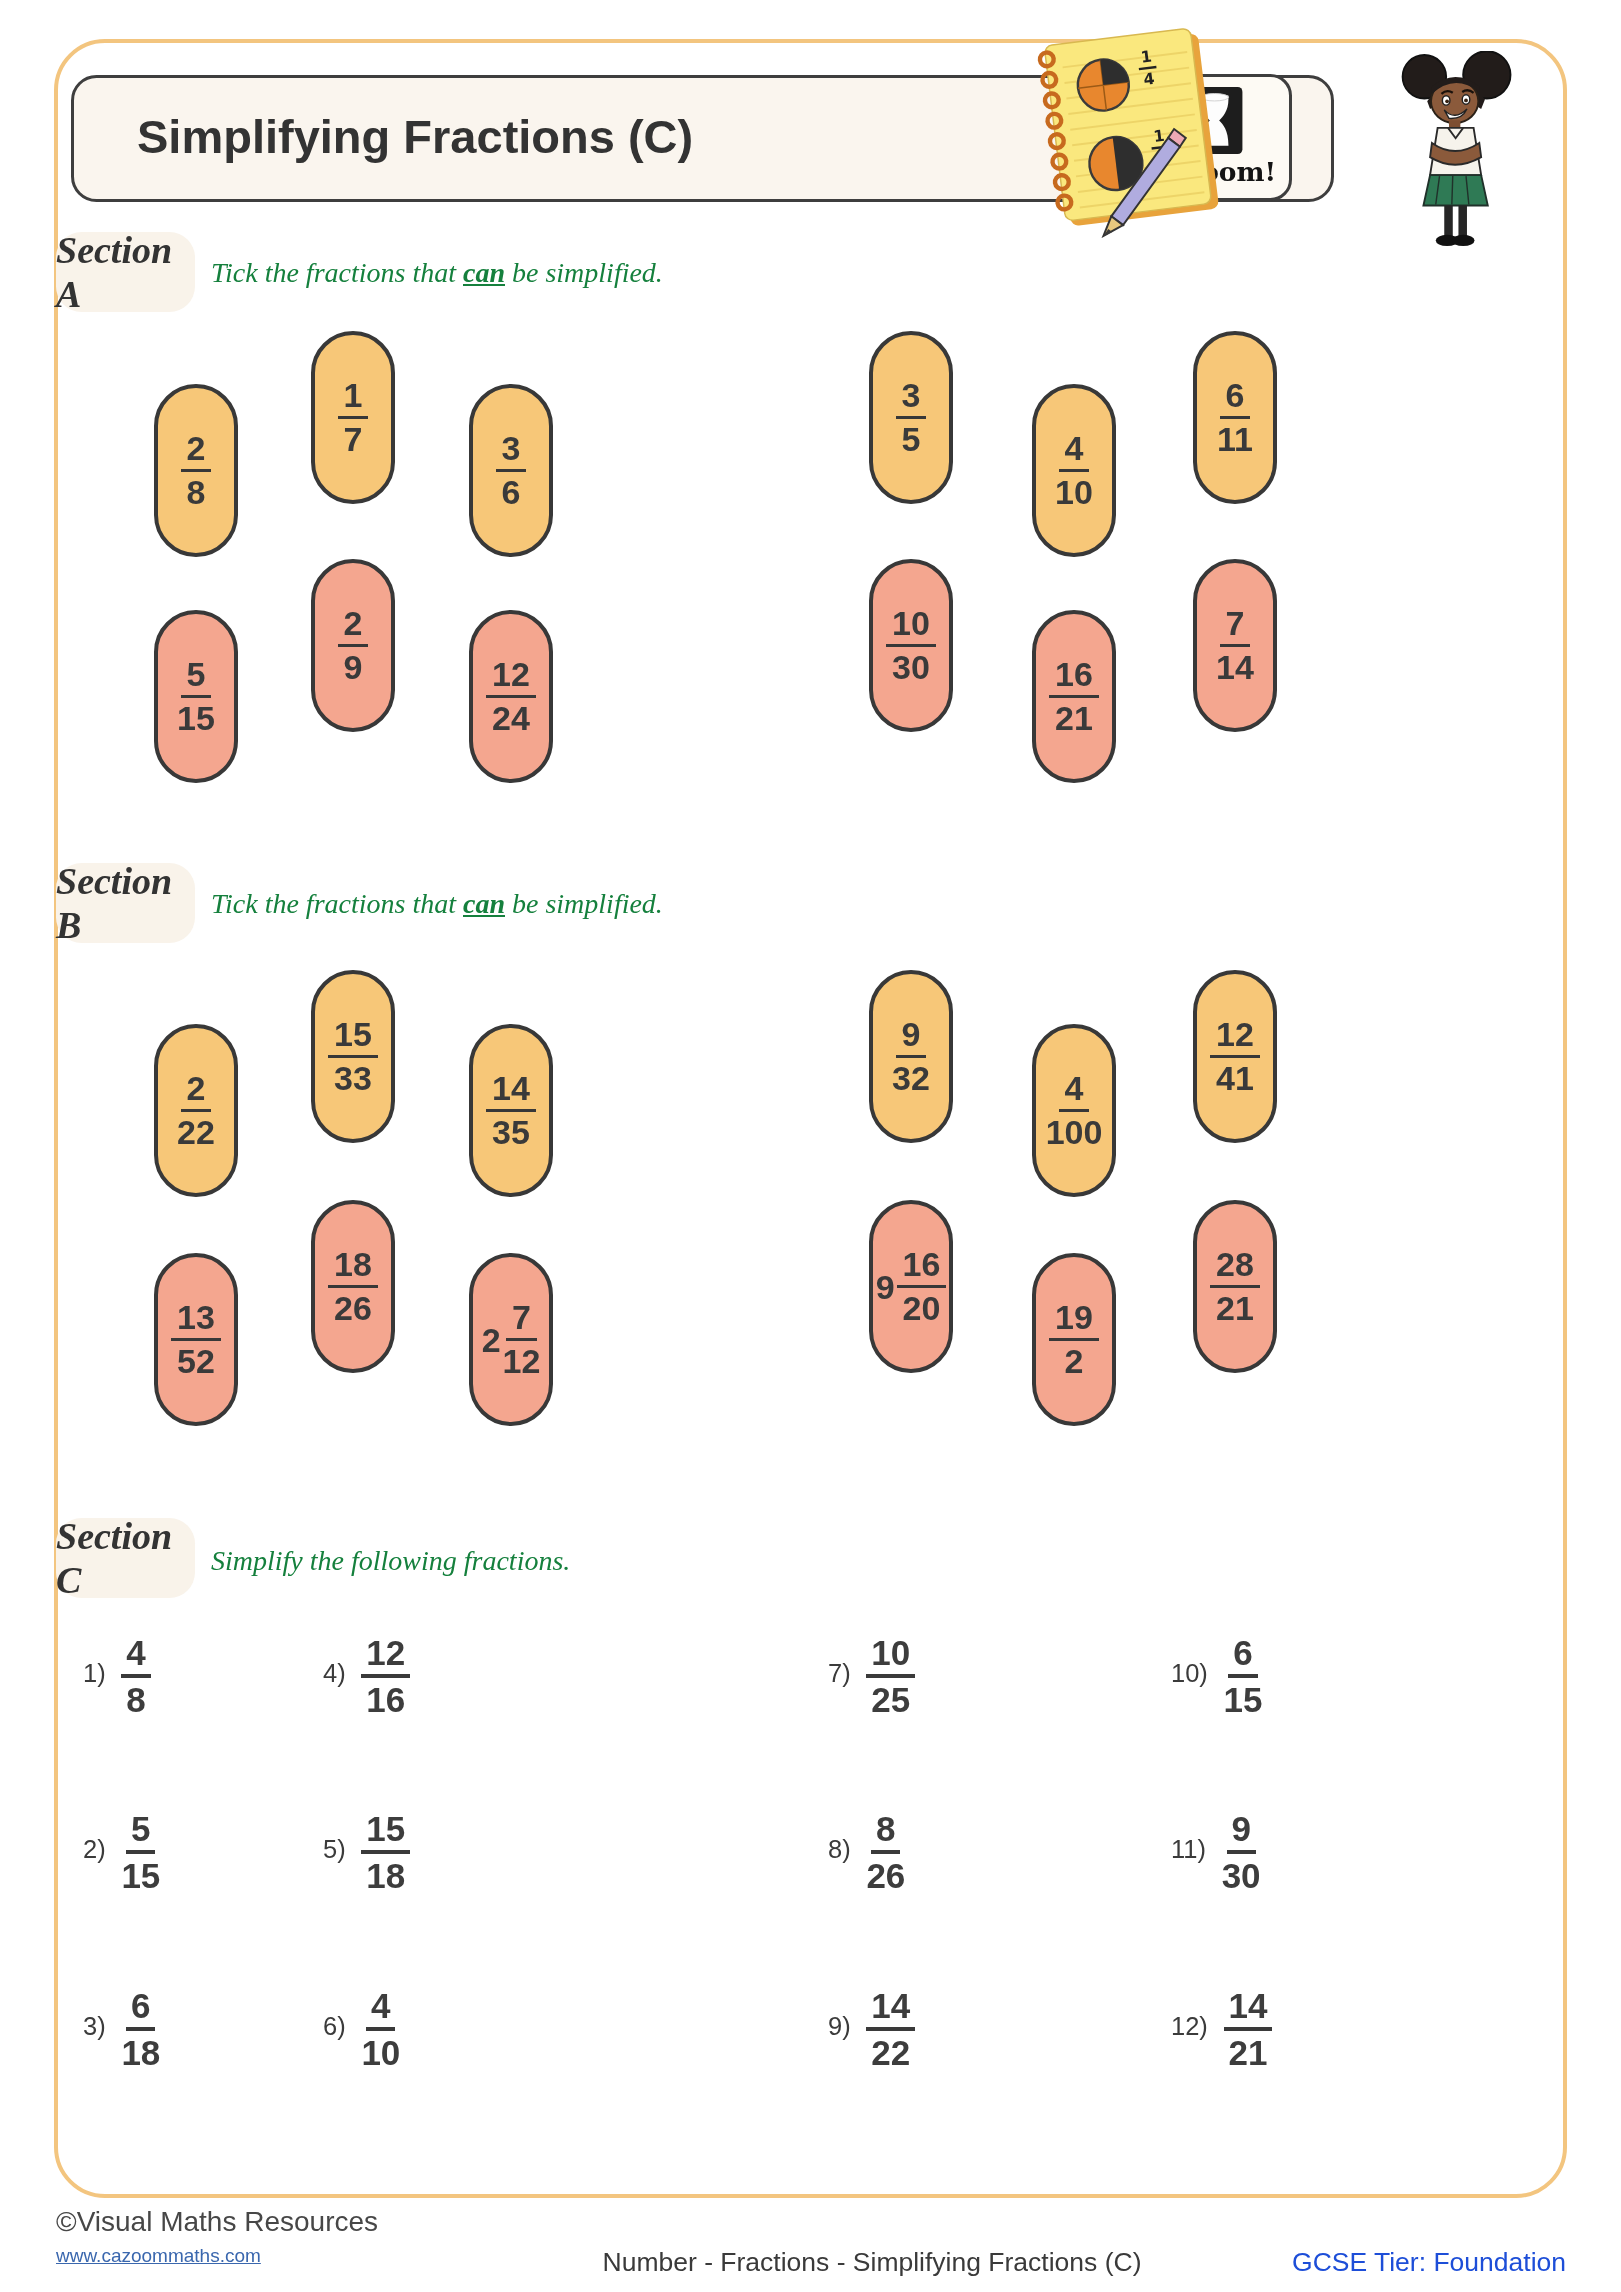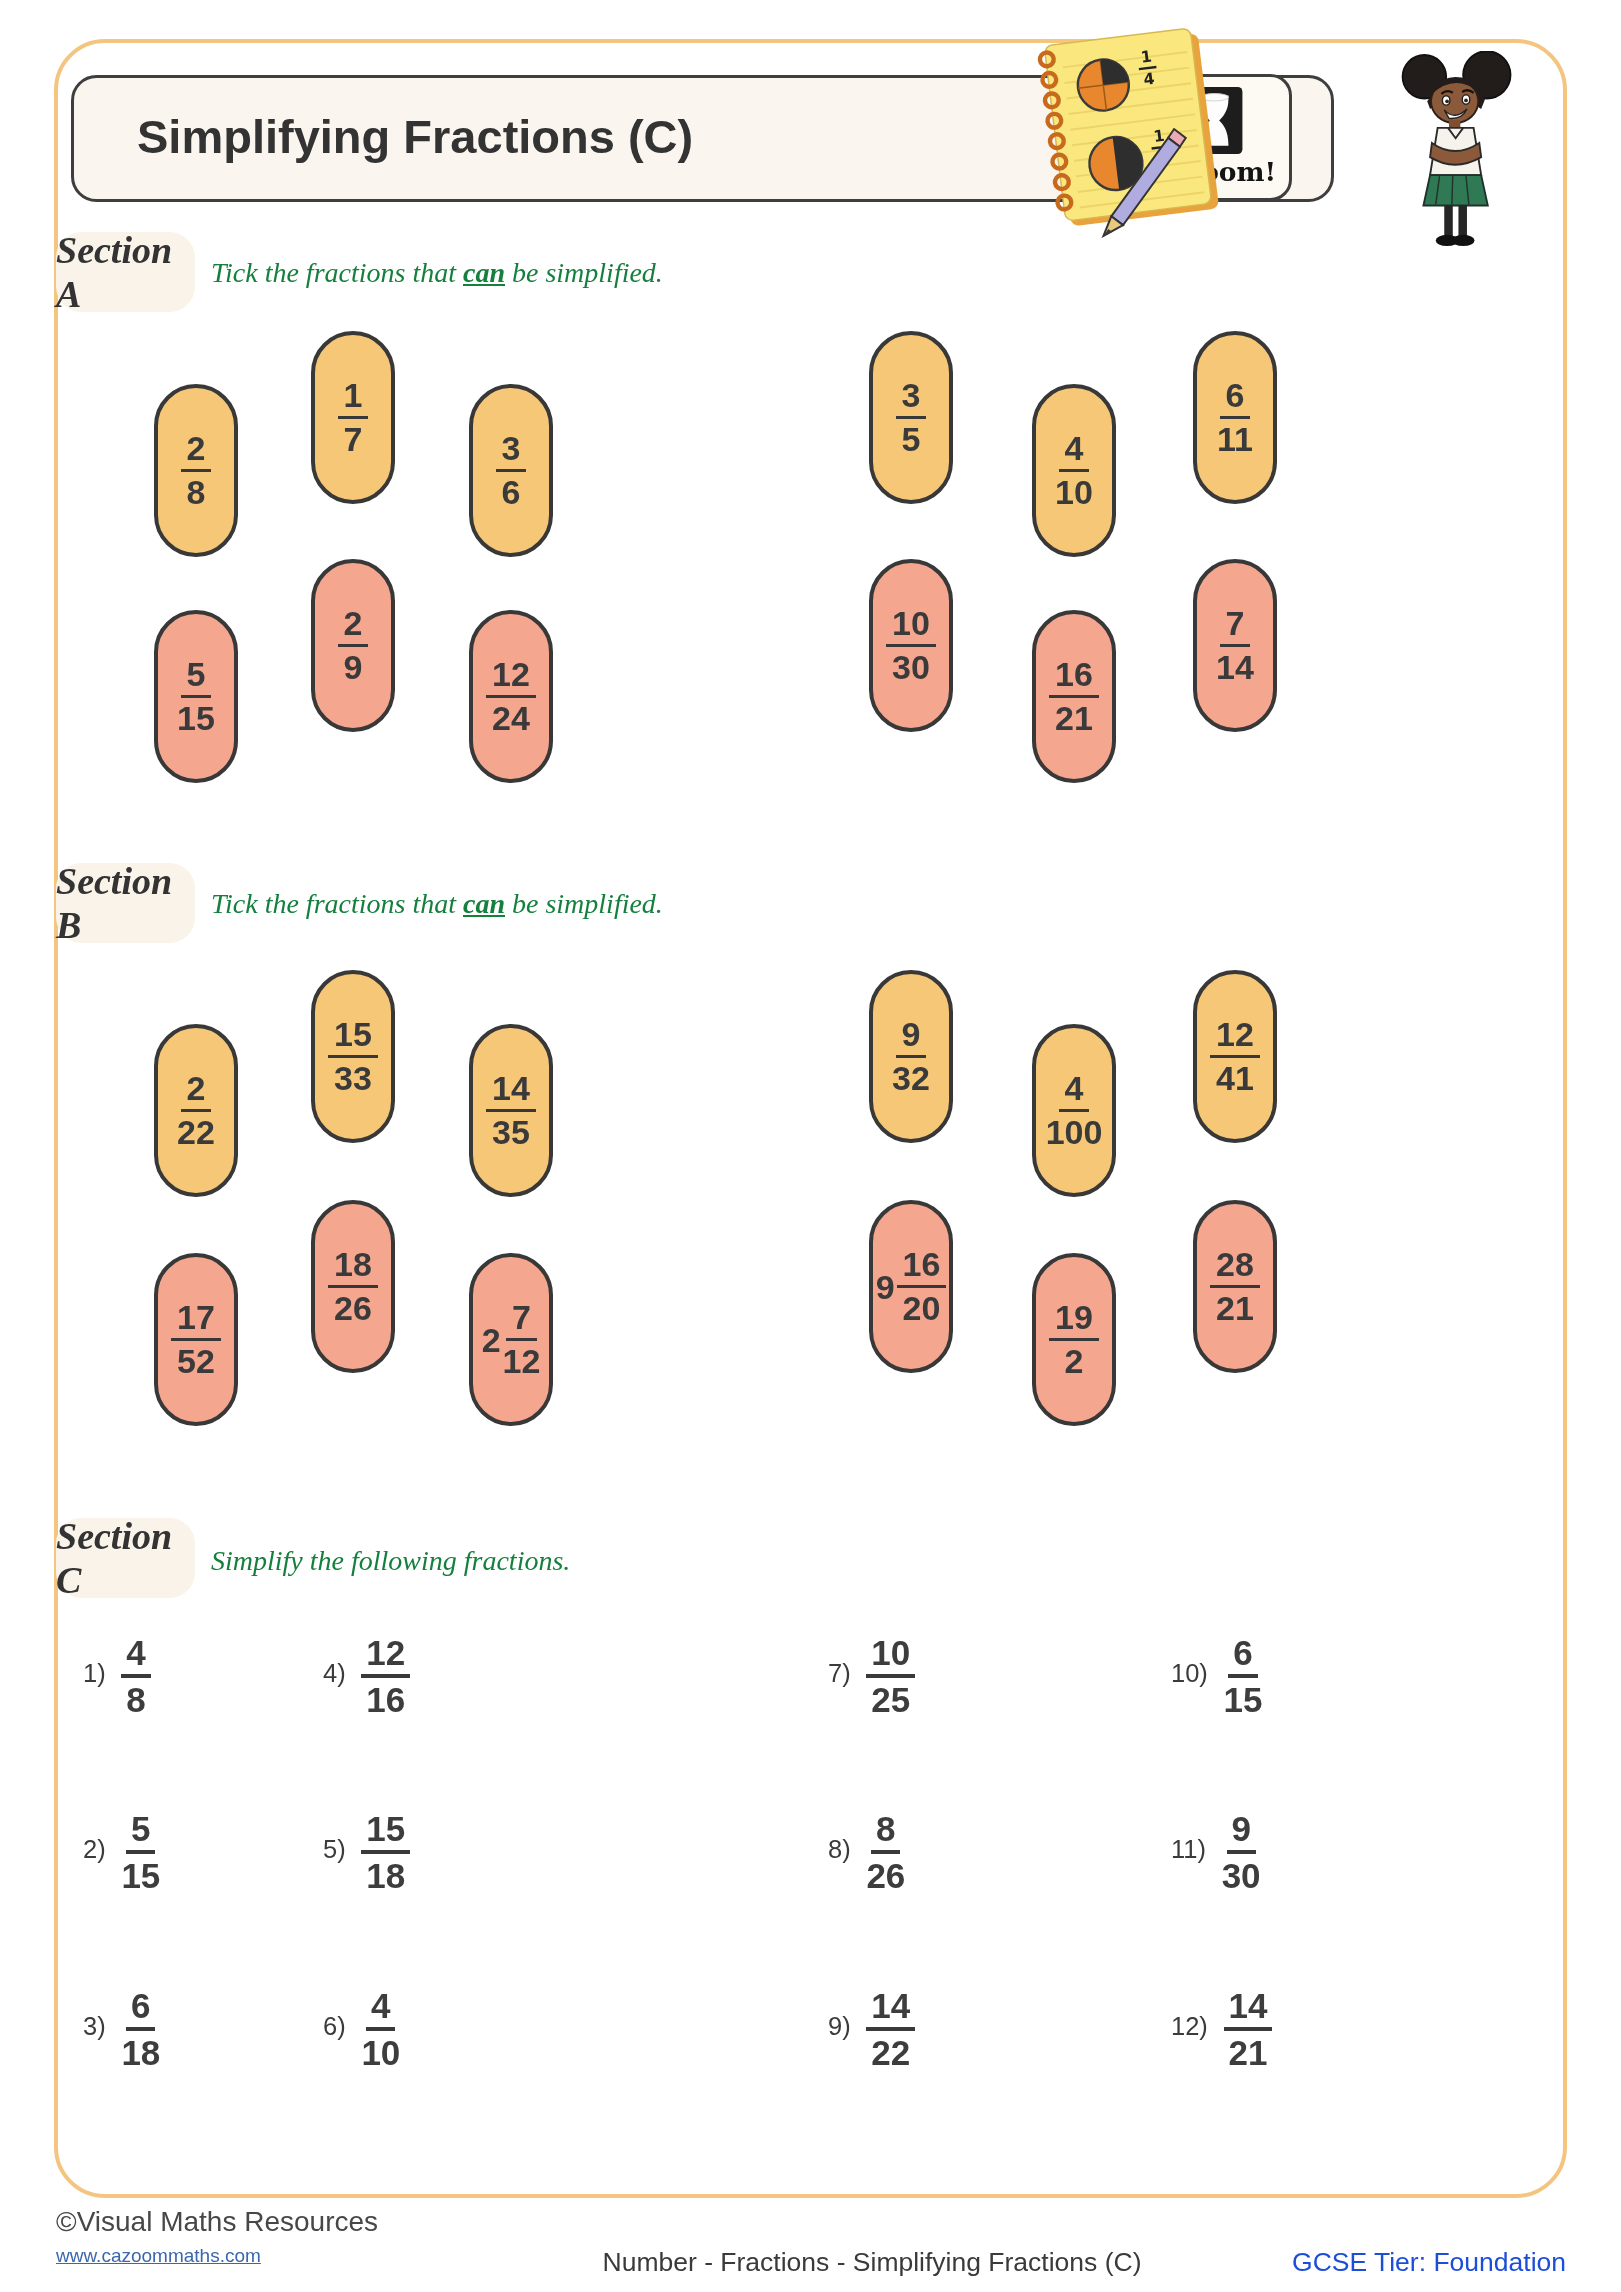--- a/index.html
+++ b/index.html
@@ -264,21 +264,21 @@
         </span>
       </div>
       <div class="pill yellow" style="left: 1193px; top: 970px;">
         <span class="pfrac">
           <span class="pnum">12</span>
           <span class="pden">41</span>
         </span>
       </div>
       <div class="pill pink" style="left: 154px; top: 1253px;">
         <span class="pfrac">
-          <span class="pnum">17</span>
+          <span class="pnum">13</span>
           <span class="pden">52</span>
         </span>
       </div>
       <div class="pill pink" style="left: 311px; top: 1200px;">
         <span class="pfrac">
           <span class="pnum">18</span>
           <span class="pden">26</span>
         </span>
       </div>
       <div class="pill pink" style="left: 469px; top: 1253px;">

